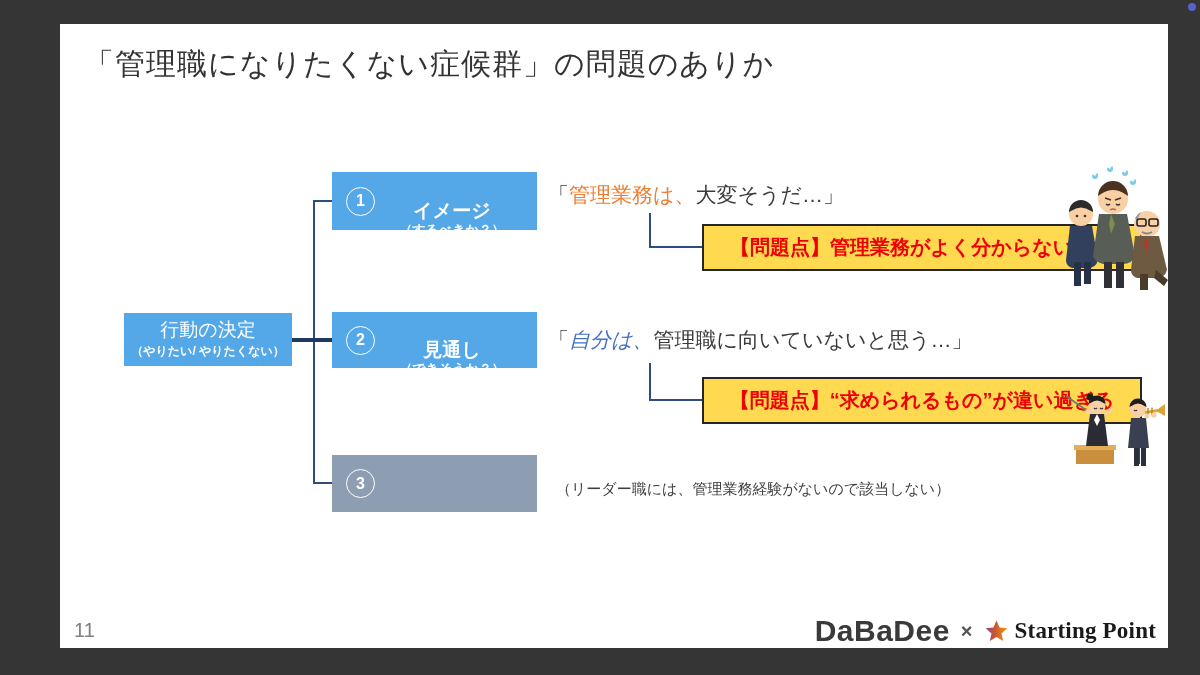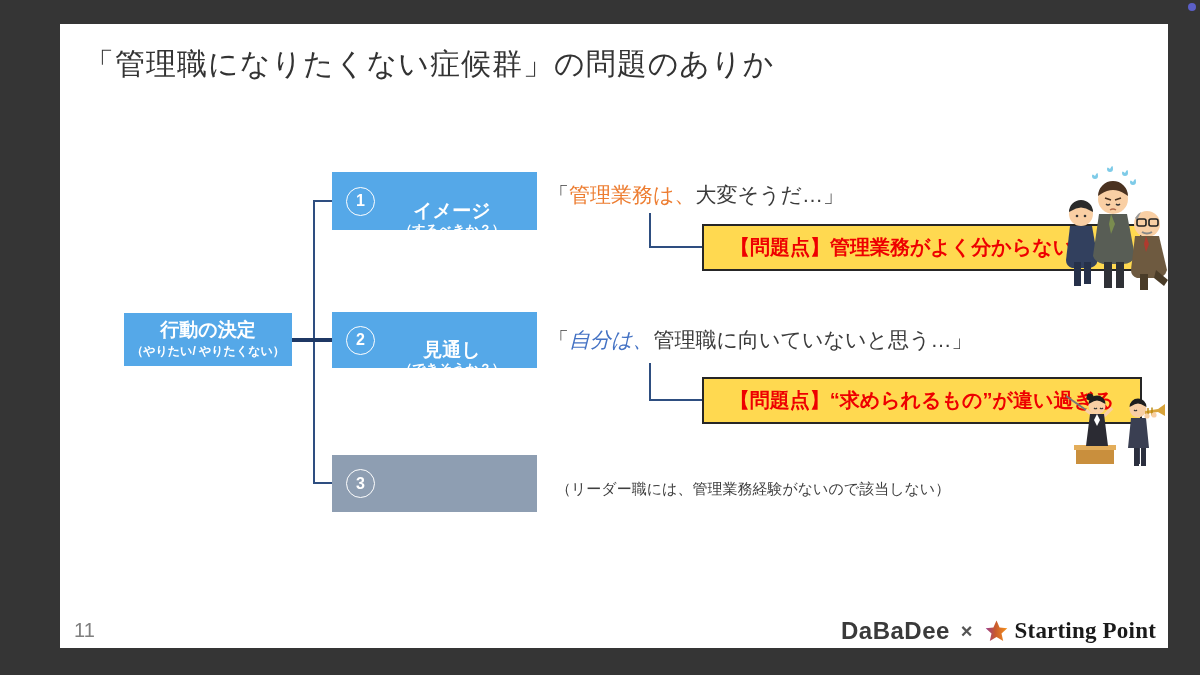--- a/index.html
+++ b/index.html
@@ -19,21 +19,21 @@
   .slide-title{
     position:absolute;left:24px;top:20px;width:1000px;
     font-size:30px;color:#333333;letter-spacing:1px;font-weight:500;
   }
   
   .box{position:absolute;color:#ffffff;}
   .decision-box{
     left:64px;top:289px;width:168px;height:53px;background:#55A8E8;
     display:flex;flex-direction:column;align-items:center;justify-content:center;
   }
-  .decision-title{font-size:19px;font-weight:bold;line-height:1.2;}
+  .decision-title{font-size:19px;font-weight:normal;line-height:1.2;}
   .decision-sub{font-size:12px;font-weight:bold;margin-top:1px;}
   .factor-box{
     width:205px;height:58px;background:#55A8E8;
     display:flex;align-items:center;padding:0 8px 0 14px;box-sizing:border-box;
   }
   .factor-box.muted{background:#8E9EB2;}
   .factor-1{left:272px;top:148px;}
   .factor-2{left:272px;top:288px;height:56px;}
   .factor-3{left:272px;top:431px;height:57px;}
   .num-circle{
@@ -71,21 +71,21 @@
   .problem-2{left:642px;top:353px;}
   .note{
     position:absolute;left:496px;top:456px;font-size:15px;color:#3F3F3F;white-space:nowrap;
   }
   
   .page-number{position:absolute;left:14px;top:586px;font-size:20px;color:#7F7F7F;margin-top:9px;}
   .footer-brands{
     position:absolute;right:12px;top:592px;height:30px;
     display:flex;align-items:center;gap:11px;
   }
-  .brand-left{font-size:24px;font-weight:800;color:#3A3A3A;letter-spacing:0.5px;}
+  .brand-left{font-size:30px;font-weight:800;color:#3A3A3A;letter-spacing:0.5px;}
   .multiply{font-size:20px;color:#555555;font-weight:bold;}
   .brand-right{
     font-family:"Liberation Serif","DejaVu Serif",serif;
     font-size:23px;font-weight:bold;color:#1A1A1A;letter-spacing:0.2px;
     display:flex;align-items:center;gap:6px;
   }
   .illus{position:absolute;z-index:5;}
   .illus-1{left:998px;top:142px;width:112px;height:126px;}
   .illus-2{left:990px;top:358px;width:120px;height:86px;}
 </style>

